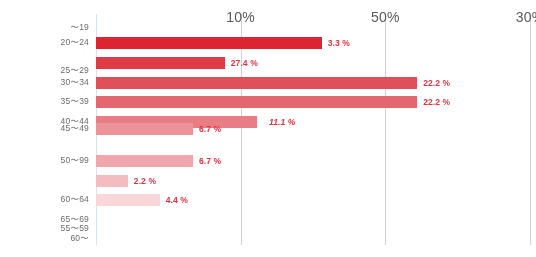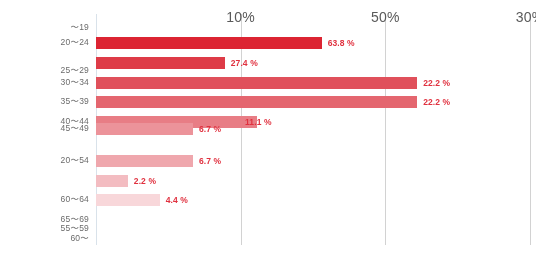--- a/index.html
+++ b/index.html
@@ -105,49 +105,49 @@
     </div>
 
   <div class="plot-area">
     <div id="rows">
         <div class="row" style="top: 4px;">
           <div class="cat-label" style="color: rgb(107, 107, 107);">〜19</div>
         </div>
         <div class="row" style="top: 19.6px;">
           <div class="cat-label" style="color: rgb(107, 107, 107);">20〜24</div>
           <div class="bar" style="width: 225.68px; background: rgb(220, 36, 50);"></div>
-          <div class="bar-value" style="left: 231.68px; color: rgb(224, 49, 63);">63.8 %</div>
+          <div class="bar-value" style="left: 231.68px; color: rgb(224, 49, 63);">3.3 %</div>
         </div>
         <div class="row" style="top: 39.2px;">
           <div class="cat-label" style="color: rgb(107, 107, 107); margin-top: 8px;">25〜29</div>
           <div class="bar" style="width: 128.753px; background: rgb(222, 59, 71);"></div>
           <div class="bar-value" style="left: 134.753px; color: rgb(224, 49, 63);">27.4 %</div>
         </div>
         <div class="row" style="top: 58.8px;">
           <div class="cat-label" style="color: rgb(107, 107, 107); margin-left: 17px;">30〜34</div>
           <div class="bar" style="width: 321.16px; background: rgb(224, 80, 91);"></div>
           <div class="bar-value" style="left: 327.16px; color: rgb(224, 49, 63);">22.2 %</div>
         </div>
         <div class="row" style="top: 78.4px;">
           <div class="cat-label" style="color: rgb(107, 107, 107);">35〜39</div>
           <div class="bar" style="width: 321.16px; background: rgb(228, 102, 111);"></div>
           <div class="bar-value" style="left: 327.16px; color: rgb(224, 49, 63);">22.2 %</div>
         </div>
         <div class="row" style="top: 98px;">
           <div class="cat-label" style="color: rgb(107, 107, 107);">40〜44</div>
           <div class="bar" style="width: 160.58px; background: rgb(232, 125, 133);"></div>
-          <div class="bar-value" style="left: 149px; color: rgb(224, 49, 63);">11.1 %</div>
+          <div class="bar-value" style="left: 173px; color: rgb(224, 49, 63); font-style: italic;">11.1 %</div>
         </div>
         <div class="row" style="top: 105px;">
           <div class="cat-label" style="color: rgb(107, 107, 107);">45〜49</div>
           <div class="bar" style="width: 96.9267px; background: rgb(236, 147, 154);"></div>
           <div class="bar-value" style="left: 102.927px; color: rgb(224, 49, 63);">6.7 %</div>
         </div>
         <div class="row" style="top: 137.2px;">
-          <div class="cat-label" style="color: rgb(107, 107, 107);">20〜54</div>
+          <div class="cat-label" style="color: rgb(107, 107, 107);">50〜99</div>
           <div class="bar" style="width: 96.9267px; background: rgb(239, 167, 173);"></div>
           <div class="bar-value" style="left: 102.927px; color: rgb(224, 49, 63);">6.7 %</div>
         </div>
         <div class="row" style="top: 156.8px;">
           <div class="cat-label" style="color: rgb(107, 107, 107); margin-top: 48px;">55〜59</div>
           <div class="bar" style="width: 31.8267px; background: rgb(243, 188, 193);"></div>
           <div class="bar-value" style="left: 37.8267px; color: rgb(224, 49, 63);">2.2 %</div>
         </div>
         <div class="row" style="top: 176.4px;">
           <div class="cat-label" style="color: rgb(107, 107, 107);">60〜64</div>

